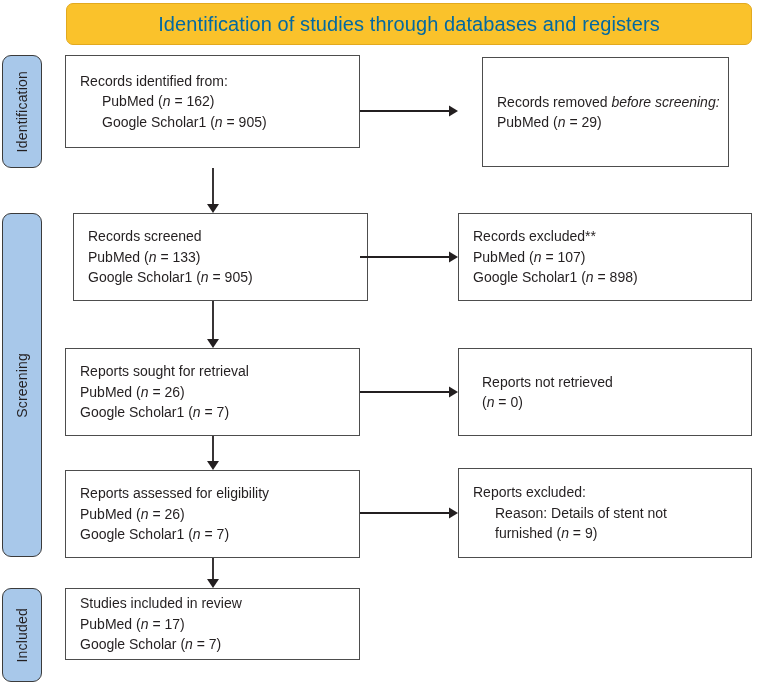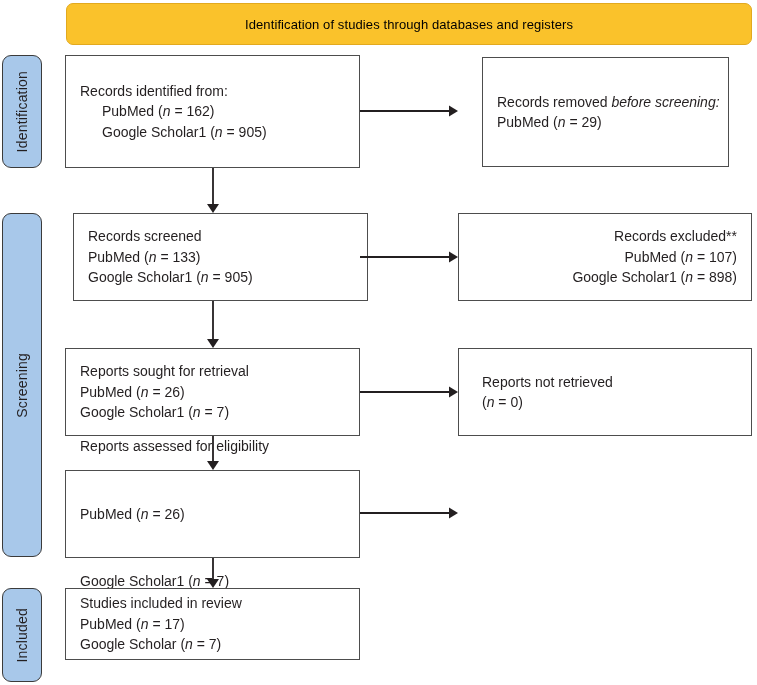--- a/index.html
+++ b/index.html
@@ -32,22 +32,22 @@
     height: 42px;
     background: #fac22b;
     border: 1.5px solid #e2a91f;
     border-radius: 7px;
     display: flex;
     align-items: center;
     justify-content: center;
     box-sizing: border-box;
   }
   .banner span {
-    font-size: 13px;
-    color: #000000;
+    font-size: 20px;
+    color: #0369a1;
     letter-spacing: 0.1px;
   }
 
   
   .stage {
     position: absolute;
     left: 2px;
     width: 40px;
     background: #a8c8ea;
     border: 1.6px solid #3b3b3b;
@@ -83,29 +83,29 @@
   .box .line {
     font-size: 14px;
     line-height: 20.5px;
     white-space: nowrap;
     color: #231f20;
   }
   .box .line.indent { padding-left: 22px; }
   .box .line i { font-style: italic; }
 
   
-  #box-identified  { left: 65px; top: 55px;  width: 295px; height: 113px; }
+  #box-identified  { left: 65px; top: 55px;  width: 295px; height: 93px; }
   #box-screened    { left: 65px; top: 213px; width: 295px; height: 88px; margin-left: 8px; }
   #box-sought      { left: 65px; top: 348px; width: 295px; height: 88px; }
-  #box-assessed    { left: 65px; top: 470px; width: 295px; height: 88px; gap: 47px; }
+  #box-assessed    { left: 65px; top: 470px; width: 295px; height: 88px; }
   #box-included    { left: 65px; top: 588px; width: 295px; height: 72px; }
 
   
   #box-removed     { left: 482px; top: 57px;  width: 247px; height: 110px; }
-  #box-excluded-rec{ left: 458px; top: 213px; width: 294px; height: 88px; align-items: flex-end; }
+  #box-excluded-rec{ left: 458px; top: 213px; width: 294px; height: 88px; }
   #box-notretrieved{ left: 458px; top: 348px; width: 294px; height: 88px; padding-left: 23px; }
   #box-excluded-rep{ left: 458px; top: 468px; width: 294px; height: 90px; }
 
   
   #connectors {
     position: absolute;
     left: 0;
     top: 0;
     width: 757px;
     height: 685px;
@@ -172,20 +172,25 @@
     <div class="line">Records excluded**</div>
     <div class="line">PubMed (<i>n</i> = 107)</div>
     <div class="line">Google Scholar1 (<i>n</i> = 898)</div>
   </div>
 
   <div class="box" id="box-notretrieved">
     <div class="line">Reports not retrieved</div>
     <div class="line">(<i>n</i> = 0)</div>
   </div>
 
+  <div class="box" id="box-excluded-rep">
+    <div class="line">Reports excluded:</div>
+    <div class="line indent">Reason: Details of stent not</div>
+    <div class="line indent">furnished (<i>n</i> = 9)</div>
+  </div>
 
   <svg id="connectors" viewBox="0 0 757 685" width="757" height="685">
 
     <g>
       <line x1="360" y1="111" x2="449" y2="111"></line>
       <polygon points="449,105.5 458,111 449,116.5"></polygon>
     </g>
 
     <g>
       <line x1="213" y1="168" x2="213" y2="204"></line>

